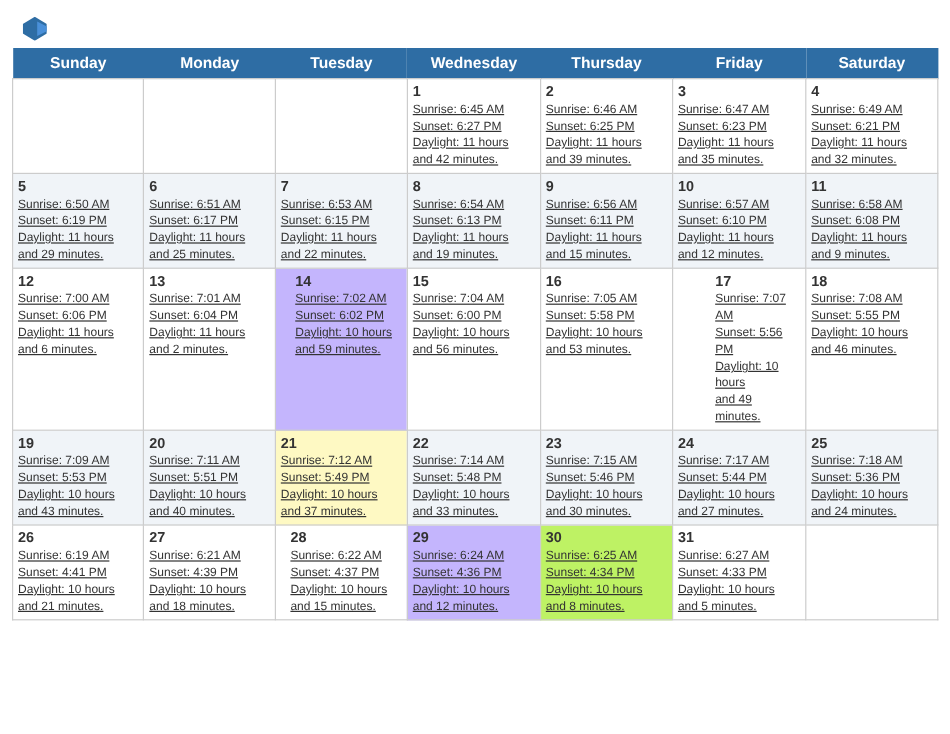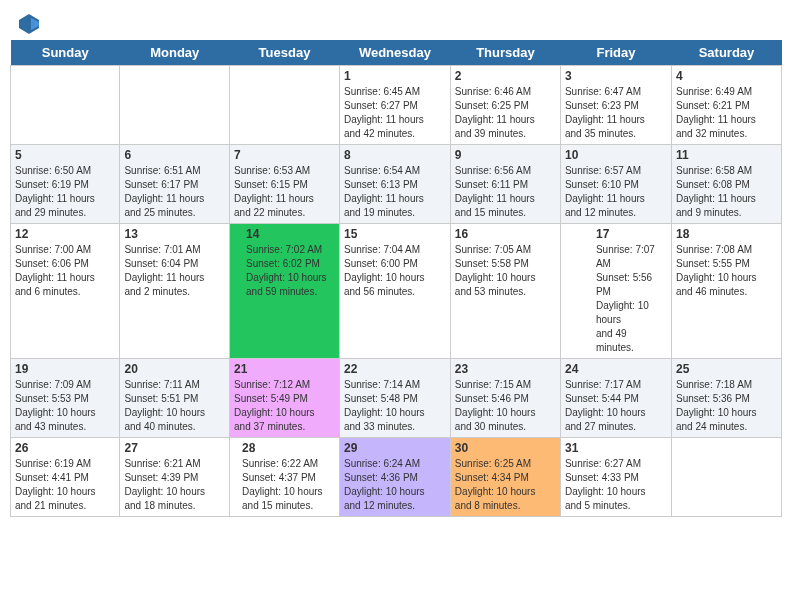--- a/index.html
+++ b/index.html
@@ -58,20 +58,21 @@
     .day-num {
       font-weight: bold;
       font-size: 12px;
       display: block;
       margin-bottom: 2px;
     }
     .day-info {
       font-size: 10px;
       line-height: 1.4;
       color: #333;
+      text-decoration: underline;
     }
     .empty { background: #f9f9f9; }
     tr:nth-child(even) td { background-color: #f5f5f5; }
     tr:nth-child(odd) td { background-color: #fff; }
     .header-row th { background-color: #2e6da4 !important; }
   </style>
 </head>
 <body>
 
 <div class="header">
@@ -196,21 +197,21 @@
 Daylight: 11 hours
 and 6 minutes.</div>
         </td>
         <td style="background-color: rgb(255, 255, 255);">
           <span class="day-num">13</span>
           <div class="day-info" style="white-space: pre-line;">Sunrise: 7:01 AM
 Sunset: 6:04 PM
 Daylight: 11 hours
 and 2 minutes.</div>
         </td>
-        <td style="background-color: #22c55e; padding-left: 16px;">
+        <td style="background-color: #c4b5fd; padding-left: 16px;">
           <span class="day-num">14</span>
           <div class="day-info" style="white-space: pre-line;">Sunrise: 7:02 AM
 Sunset: 6:02 PM
 Daylight: 10 hours
 and 59 minutes.</div>
         </td>
         <td style="background-color: rgb(255, 255, 255);">
           <span class="day-num">15</span>
           <div class="day-info" style="white-space: pre-line;">Sunrise: 7:04 AM
 Sunset: 6:00 PM
@@ -247,21 +248,21 @@
 Daylight: 10 hours
 and 43 minutes.</div>
         </td>
         <td style="background-color: rgb(240, 244, 248);">
           <span class="day-num">20</span>
           <div class="day-info" style="white-space: pre-line;">Sunrise: 7:11 AM
 Sunset: 5:51 PM
 Daylight: 10 hours
 and 40 minutes.</div>
         </td>
-        <td style="background-color: #f0abfc;">
+        <td style="background-color: #fef9c3;">
           <span class="day-num">21</span>
           <div class="day-info" style="white-space: pre-line;">Sunrise: 7:12 AM
 Sunset: 5:49 PM
 Daylight: 10 hours
 and 37 minutes.</div>
         </td>
         <td style="background-color: rgb(240, 244, 248);">
           <span class="day-num">22</span>
           <div class="day-info" style="white-space: pre-line;">Sunrise: 7:14 AM
 Sunset: 5:48 PM
@@ -312,21 +313,21 @@
 Daylight: 10 hours
 and 15 minutes.</div>
         </td>
         <td style="background-color: #c4b5fd;">
           <span class="day-num">29</span>
           <div class="day-info" style="white-space: pre-line;">Sunrise: 6:24 AM
 Sunset: 4:36 PM
 Daylight: 10 hours
 and 12 minutes.</div>
         </td>
-        <td style="background-color: #fdba74;">
+        <td style="background-color: #bef264;">
           <span class="day-num">30</span>
           <div class="day-info" style="white-space: pre-line;">Sunrise: 6:25 AM
 Sunset: 4:34 PM
 Daylight: 10 hours
 and 8 minutes.</div>
         </td>
         <td style="background-color: rgb(255, 255, 255);">
           <span class="day-num">31</span>
           <div class="day-info" style="white-space: pre-line;">Sunrise: 6:27 AM
 Sunset: 4:33 PM

